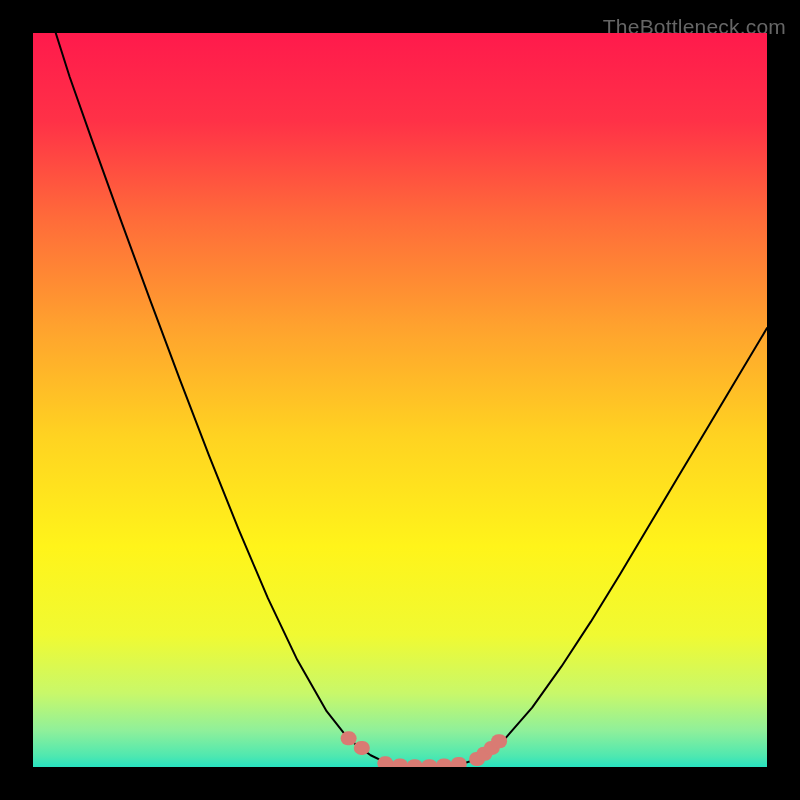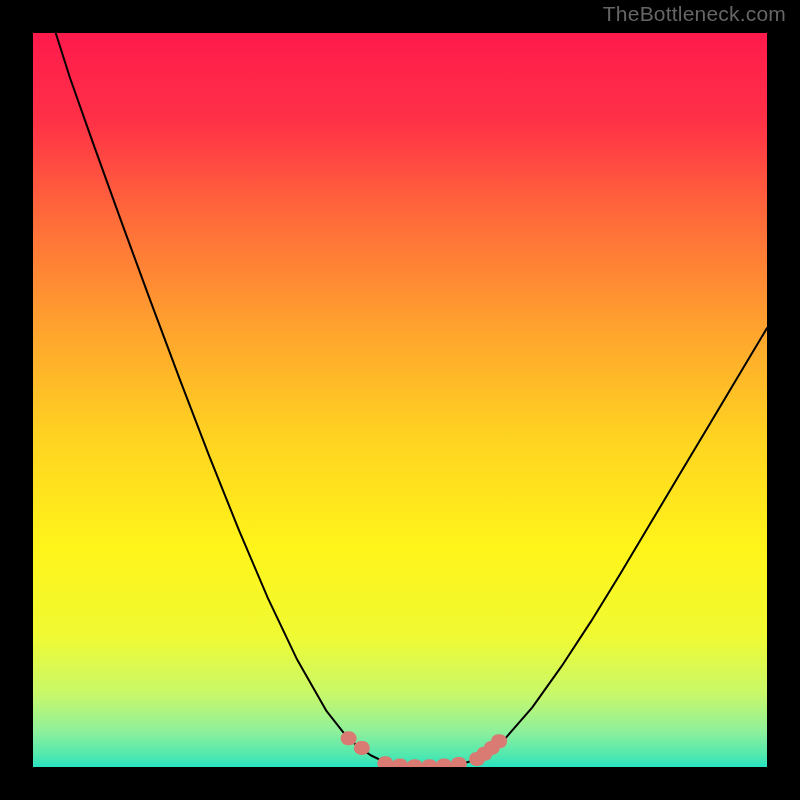--- a/index.html
+++ b/index.html
@@ -19,21 +19,21 @@
   }
   .plot-area {
     position: absolute;
     left: 33px;
     top: 33px;
     width: 734px;
     height: 734px;
   }
   .watermark {
     position: absolute;
-    top: 2px;
+    top: 15px;
     right: 14px;
     color: #666666;
     font-size: 21px;
     font-weight: 500;
     letter-spacing: 0.2px;
   }
   svg {
     display: block;
   }
 </style>

